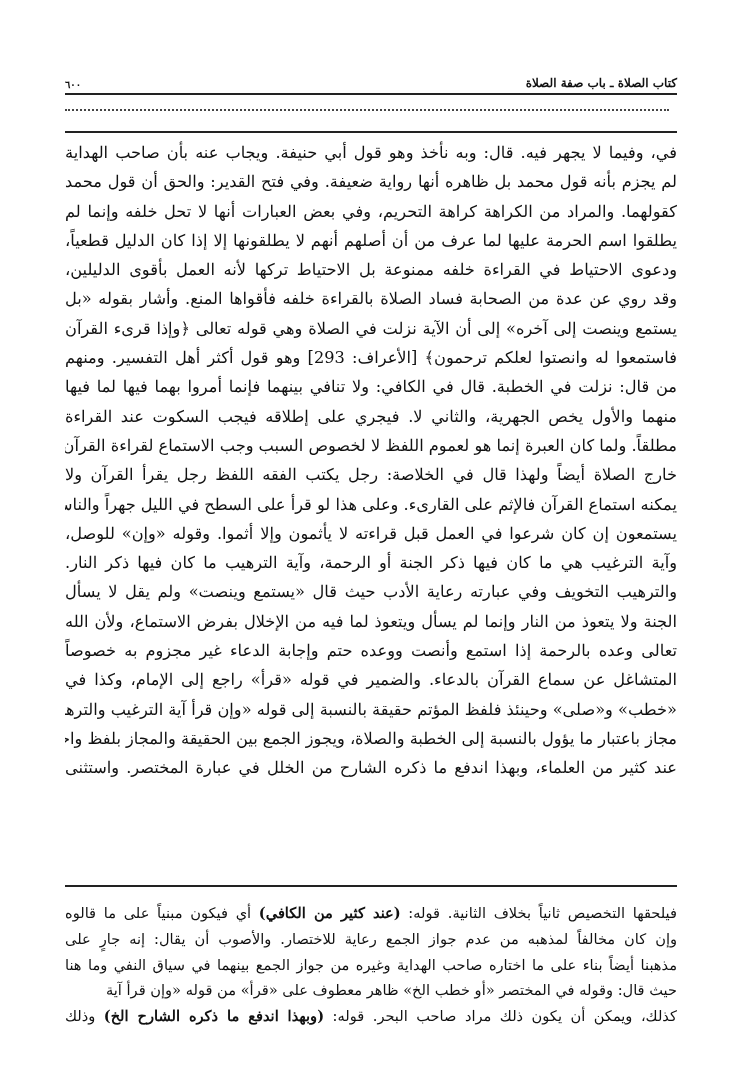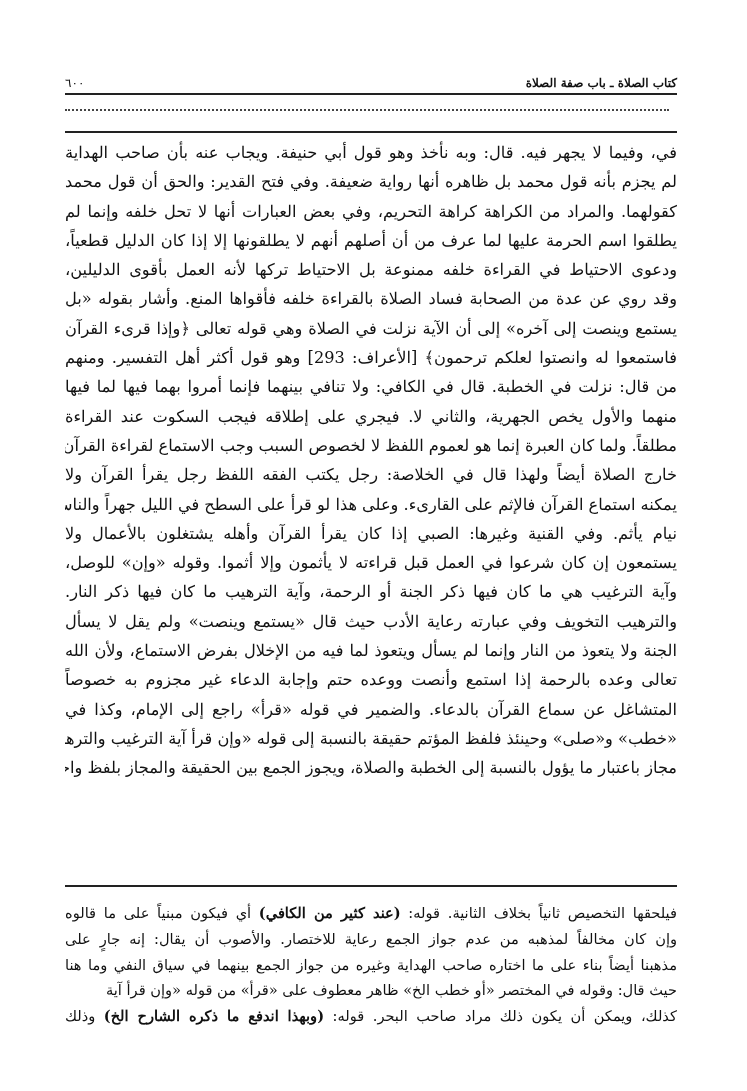--- a/index.html
+++ b/index.html
@@ -9,21 +9,21 @@
     color: #111111;
   }
   .page { position: absolute; left: 65px; top: 0; width: 612px; height: 1091px; direction: rtl; }
   .running-head {
     position: absolute; top: 60px; left: 0; right: 0; height: 30px;
     display: flex; justify-content: space-between; align-items: flex-end;
     border-bottom: 2px solid #222;
     padding-bottom: 3px;
   }
   .running-title { font-weight: bold; font-size: 12px; }
-  .page-number { font-weight: normal; font-size: 12px; direction: rtl; }
+  .page-number { font-weight: bold; font-size: 10px; direction: rtl; }
   .dots {
     position: absolute; top: 103px; left: 0; right: 8px; height: 6px;
     border-bottom: 2px dotted #444;
   }
   .text-rule { position: absolute; top: 131px; left: 0; right: 0; border-top: 2px solid #222; }
   .main-text {
     position: absolute; top: 138px; left: 0; right: 0;
     font-size: 16.2px; line-height: 29.3px; text-align: justify; text-align-last: justify;
   }
   .line { display: block; white-space: nowrap; text-align: justify; text-align-last: justify; height: 29.3px; overflow: hidden; }
@@ -54,29 +54,29 @@
       <span class="line">يطلقوا اسم الحرمة عليها لما عرف من أن أصلهم أنهم لا يطلقونها إلا إذا كان الدليل قطعياً،</span>
       <span class="line">ودعوى الاحتياط في القراءة خلفه ممنوعة بل الاحتياط تركها لأنه العمل بأقوى الدليلين،</span>
       <span class="line">وقد روي عن عدة من الصحابة فساد الصلاة بالقراءة خلفه فأقواها المنع. وأشار بقوله «بل</span>
       <span class="line">يستمع وينصت إلى آخره» إلى أن الآية نزلت في الصلاة وهي قوله تعالى ﴿وإذا قرىء القرآن</span>
       <span class="line">فاستمعوا له وانصتوا لعلكم ترحمون﴾ [الأعراف: 293] وهو قول أكثر أهل التفسير. ومنهم</span>
       <span class="line">من قال: نزلت في الخطبة. قال في الكافي: ولا تنافي بينهما فإنما أمروا بهما فيها لما فيها</span>
       <span class="line">منهما والأول يخص الجهرية، والثاني لا. فيجري على إطلاقه فيجب السكوت عند القراءة</span>
       <span class="line">مطلقاً. ولما كان العبرة إنما هو لعموم اللفظ لا لخصوص السبب وجب الاستماع لقراءة القرآن</span>
       <span class="line">خارج الصلاة أيضاً ولهذا قال في الخلاصة: رجل يكتب الفقه اللفظ رجل يقرأ القرآن ولا</span>
       <span class="line">يمكنه استماع القرآن فالإثم على القارىء. وعلى هذا لو قرأ على السطح في الليل جهراً والناس</span>
-      <span class="line">نيام يأثم. وفي القنية وغيرها: الصبي إذا كان يقرأ القرآن وأهله يشتغلون بالأعمال ولا</span>
       <span class="line">يستمعون إن كان شرعوا في العمل قبل قراءته لا يأثمون وإلا أثموا. وقوله «وإن» للوصل،</span>
       <span class="line">وآية الترغيب هي ما كان فيها ذكر الجنة أو الرحمة، وآية الترهيب ما كان فيها ذكر النار.</span>
       <span class="line">والترهيب التخويف وفي عبارته رعاية الأدب حيث قال «يستمع وينصت» ولم يقل لا يسأل</span>
       <span class="line">الجنة ولا يتعوذ من النار وإنما لم يسأل ويتعوذ لما فيه من الإخلال بفرض الاستماع، ولأن الله</span>
       <span class="line">تعالى وعده بالرحمة إذا استمع وأنصت ووعده حتم وإجابة الدعاء غير مجزوم به خصوصاً</span>
       <span class="line">المتشاغل عن سماع القرآن بالدعاء. والضمير في قوله «قرأ» راجع إلى الإمام، وكذا في</span>
       <span class="line">«خطب» و«صلى» وحينئذ فلفظ المؤتم حقيقة بالنسبة إلى قوله «وإن قرأ آية الترغيب والترهيب»</span>
       <span class="line">مجاز باعتبار ما يؤول بالنسبة إلى الخطبة والصلاة، ويجوز الجمع بين الحقيقة والمجاز بلفظ واحد</span>
+      <span class="line">عند كثير من العلماء، وبهذا اندفع ما ذكره الشارح من الخلل في عبارة المختصر. واستثنى</span>
     </div>
 
   <div class="note-rule"></div>
   <div class="footnotes" id="footnotes">
       <span class="fline"><span>فيلحقها التخصيص ثانياً بخلاف الثانية. قوله: </span><b>(عند كثير من الكافي)</b><span> أي فيكون مبنياً على ما قالوه</span></span>
       <span class="fline"><span>وإن كان مخالفاً لمذهبه من عدم جواز الجمع رعاية للاختصار. والأصوب أن يقال: إنه جارٍ على</span></span>
       <span class="fline"><span>مذهبنا أيضاً بناء على ما اختاره صاحب الهداية وغيره من جواز الجمع بينهما في سياق النفي وما هنا</span></span>
       <span class="fline last"><span>حيث قال: وقوله في المختصر «أو خطب الخ» ظاهر معطوف على «قرأ» من قوله «وإن قرأ آية</span></span>
       <span class="fline"><span>كذلك، ويمكن أن يكون ذلك مراد صاحب البحر. قوله: </span><b>(وبهذا اندفع ما ذكره الشارح الخ)</b><span> وذلك</span></span>
     </div>

